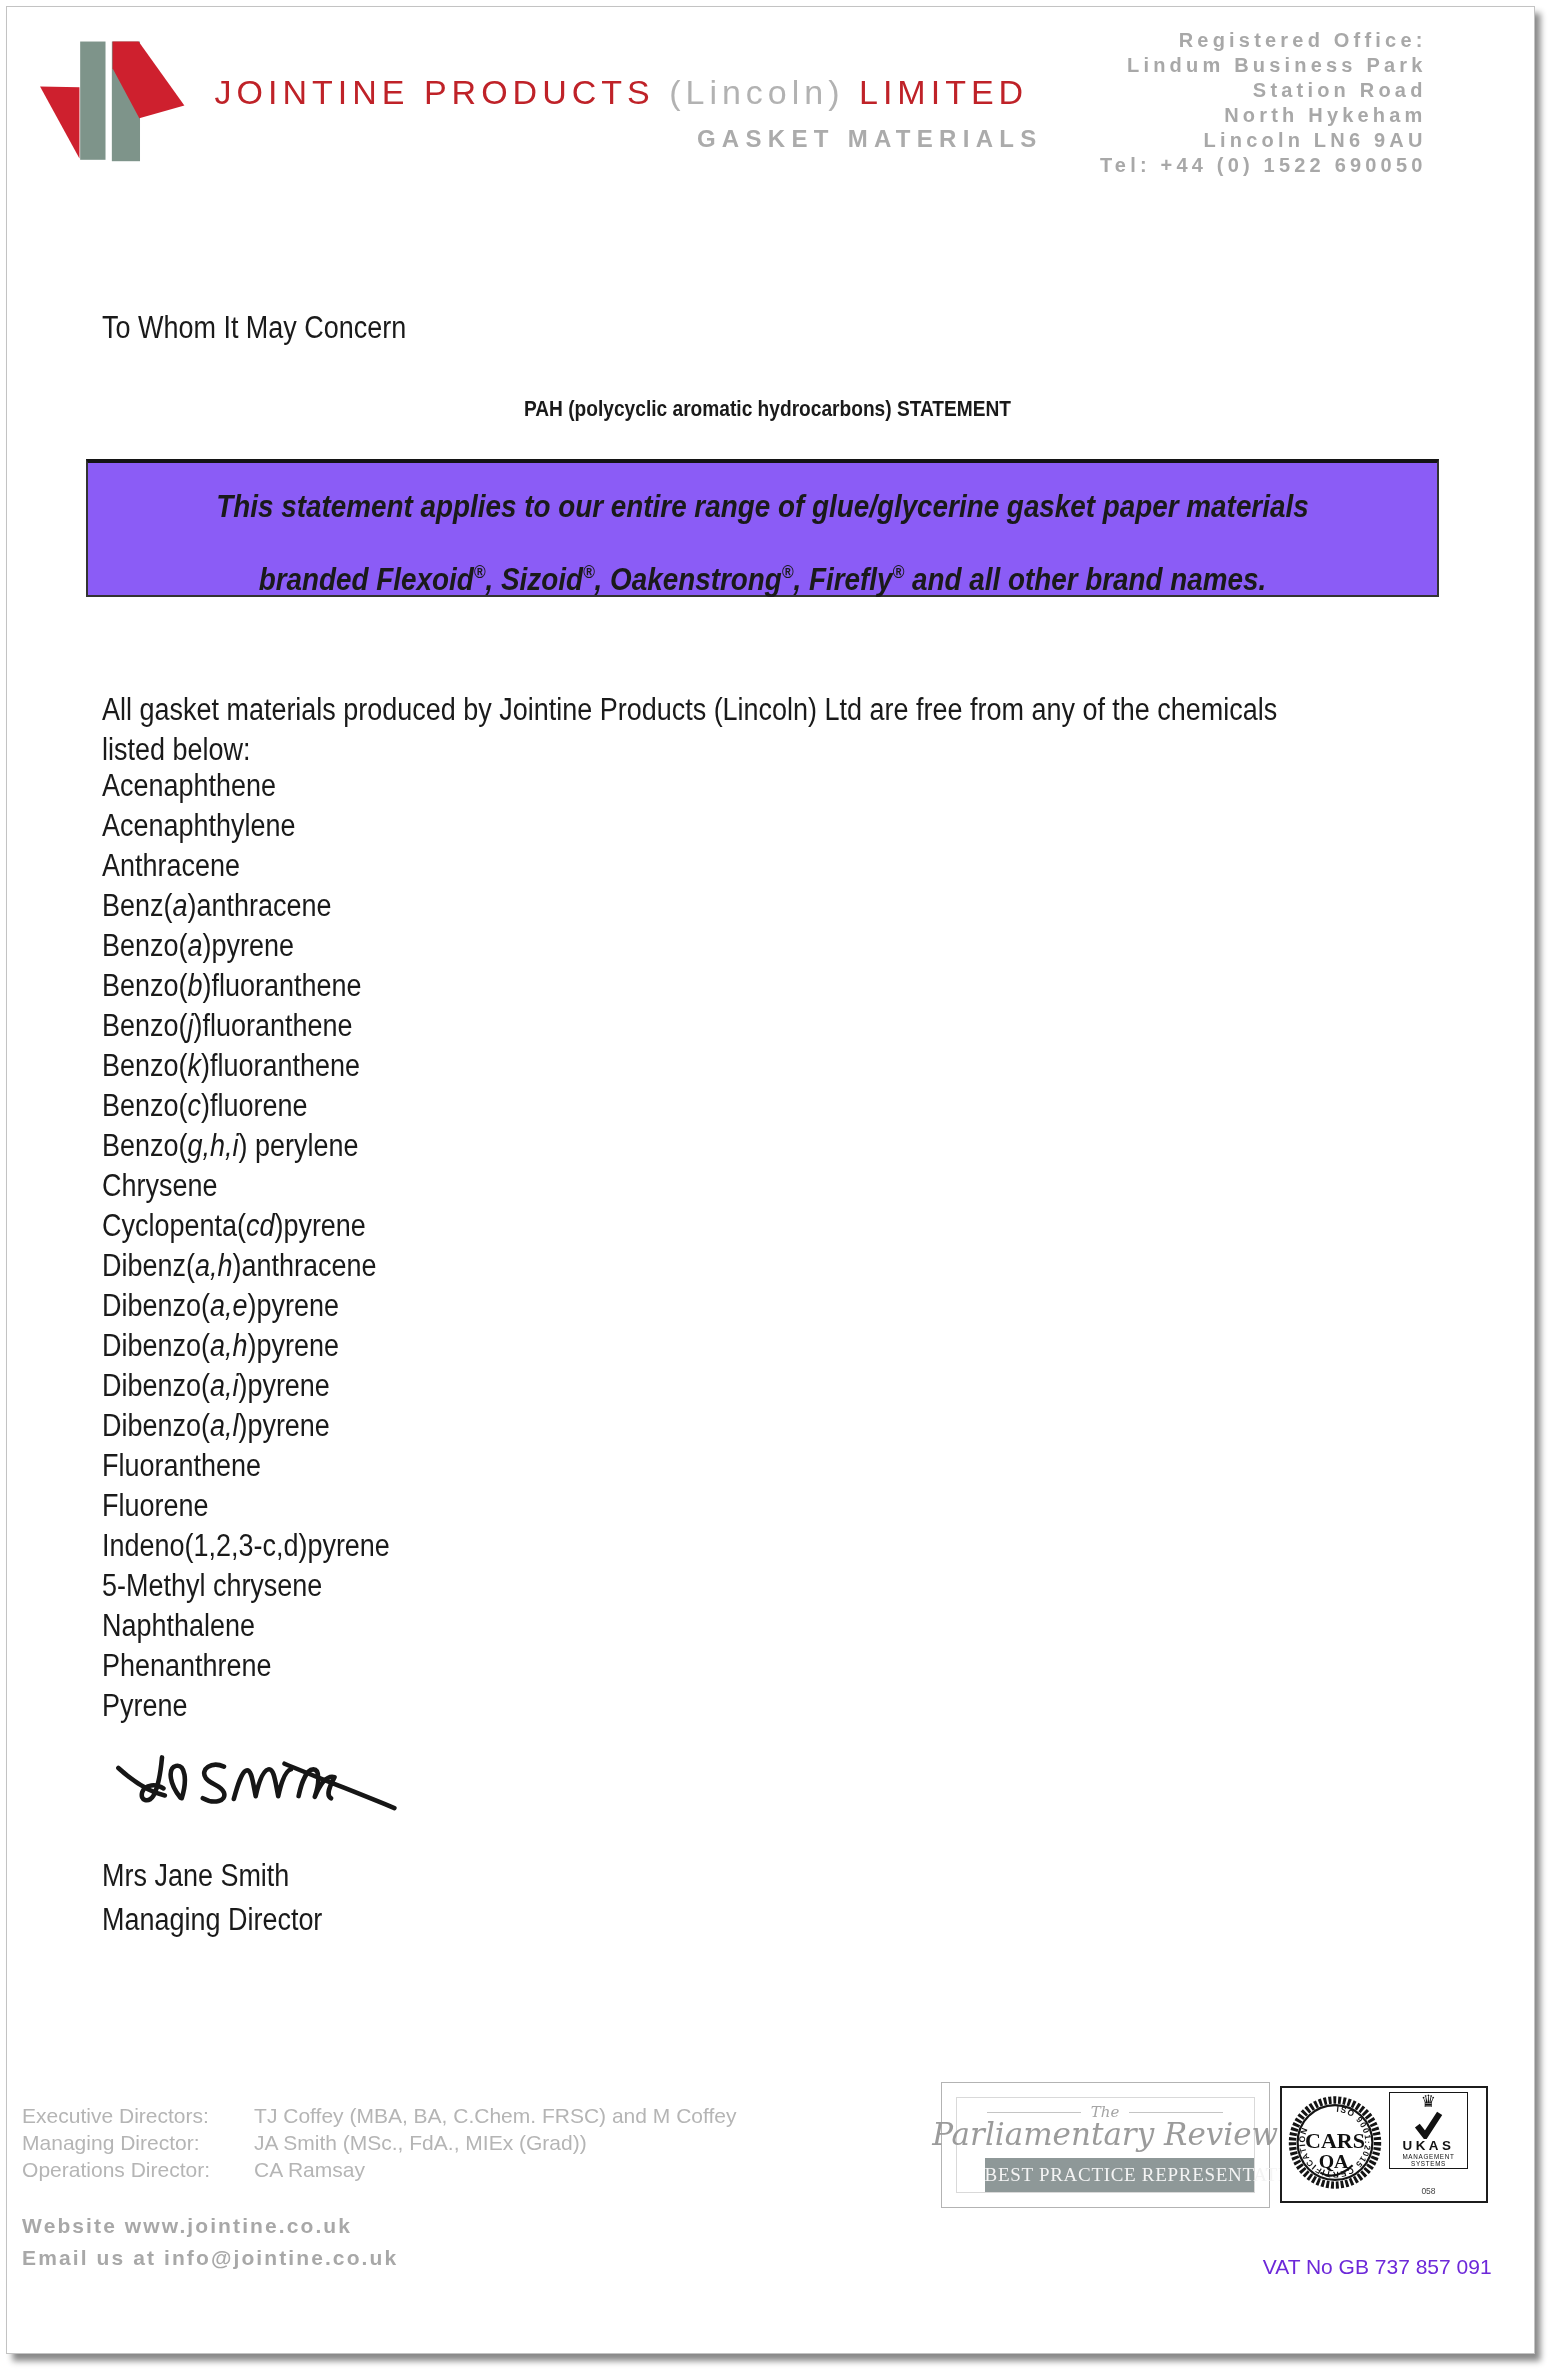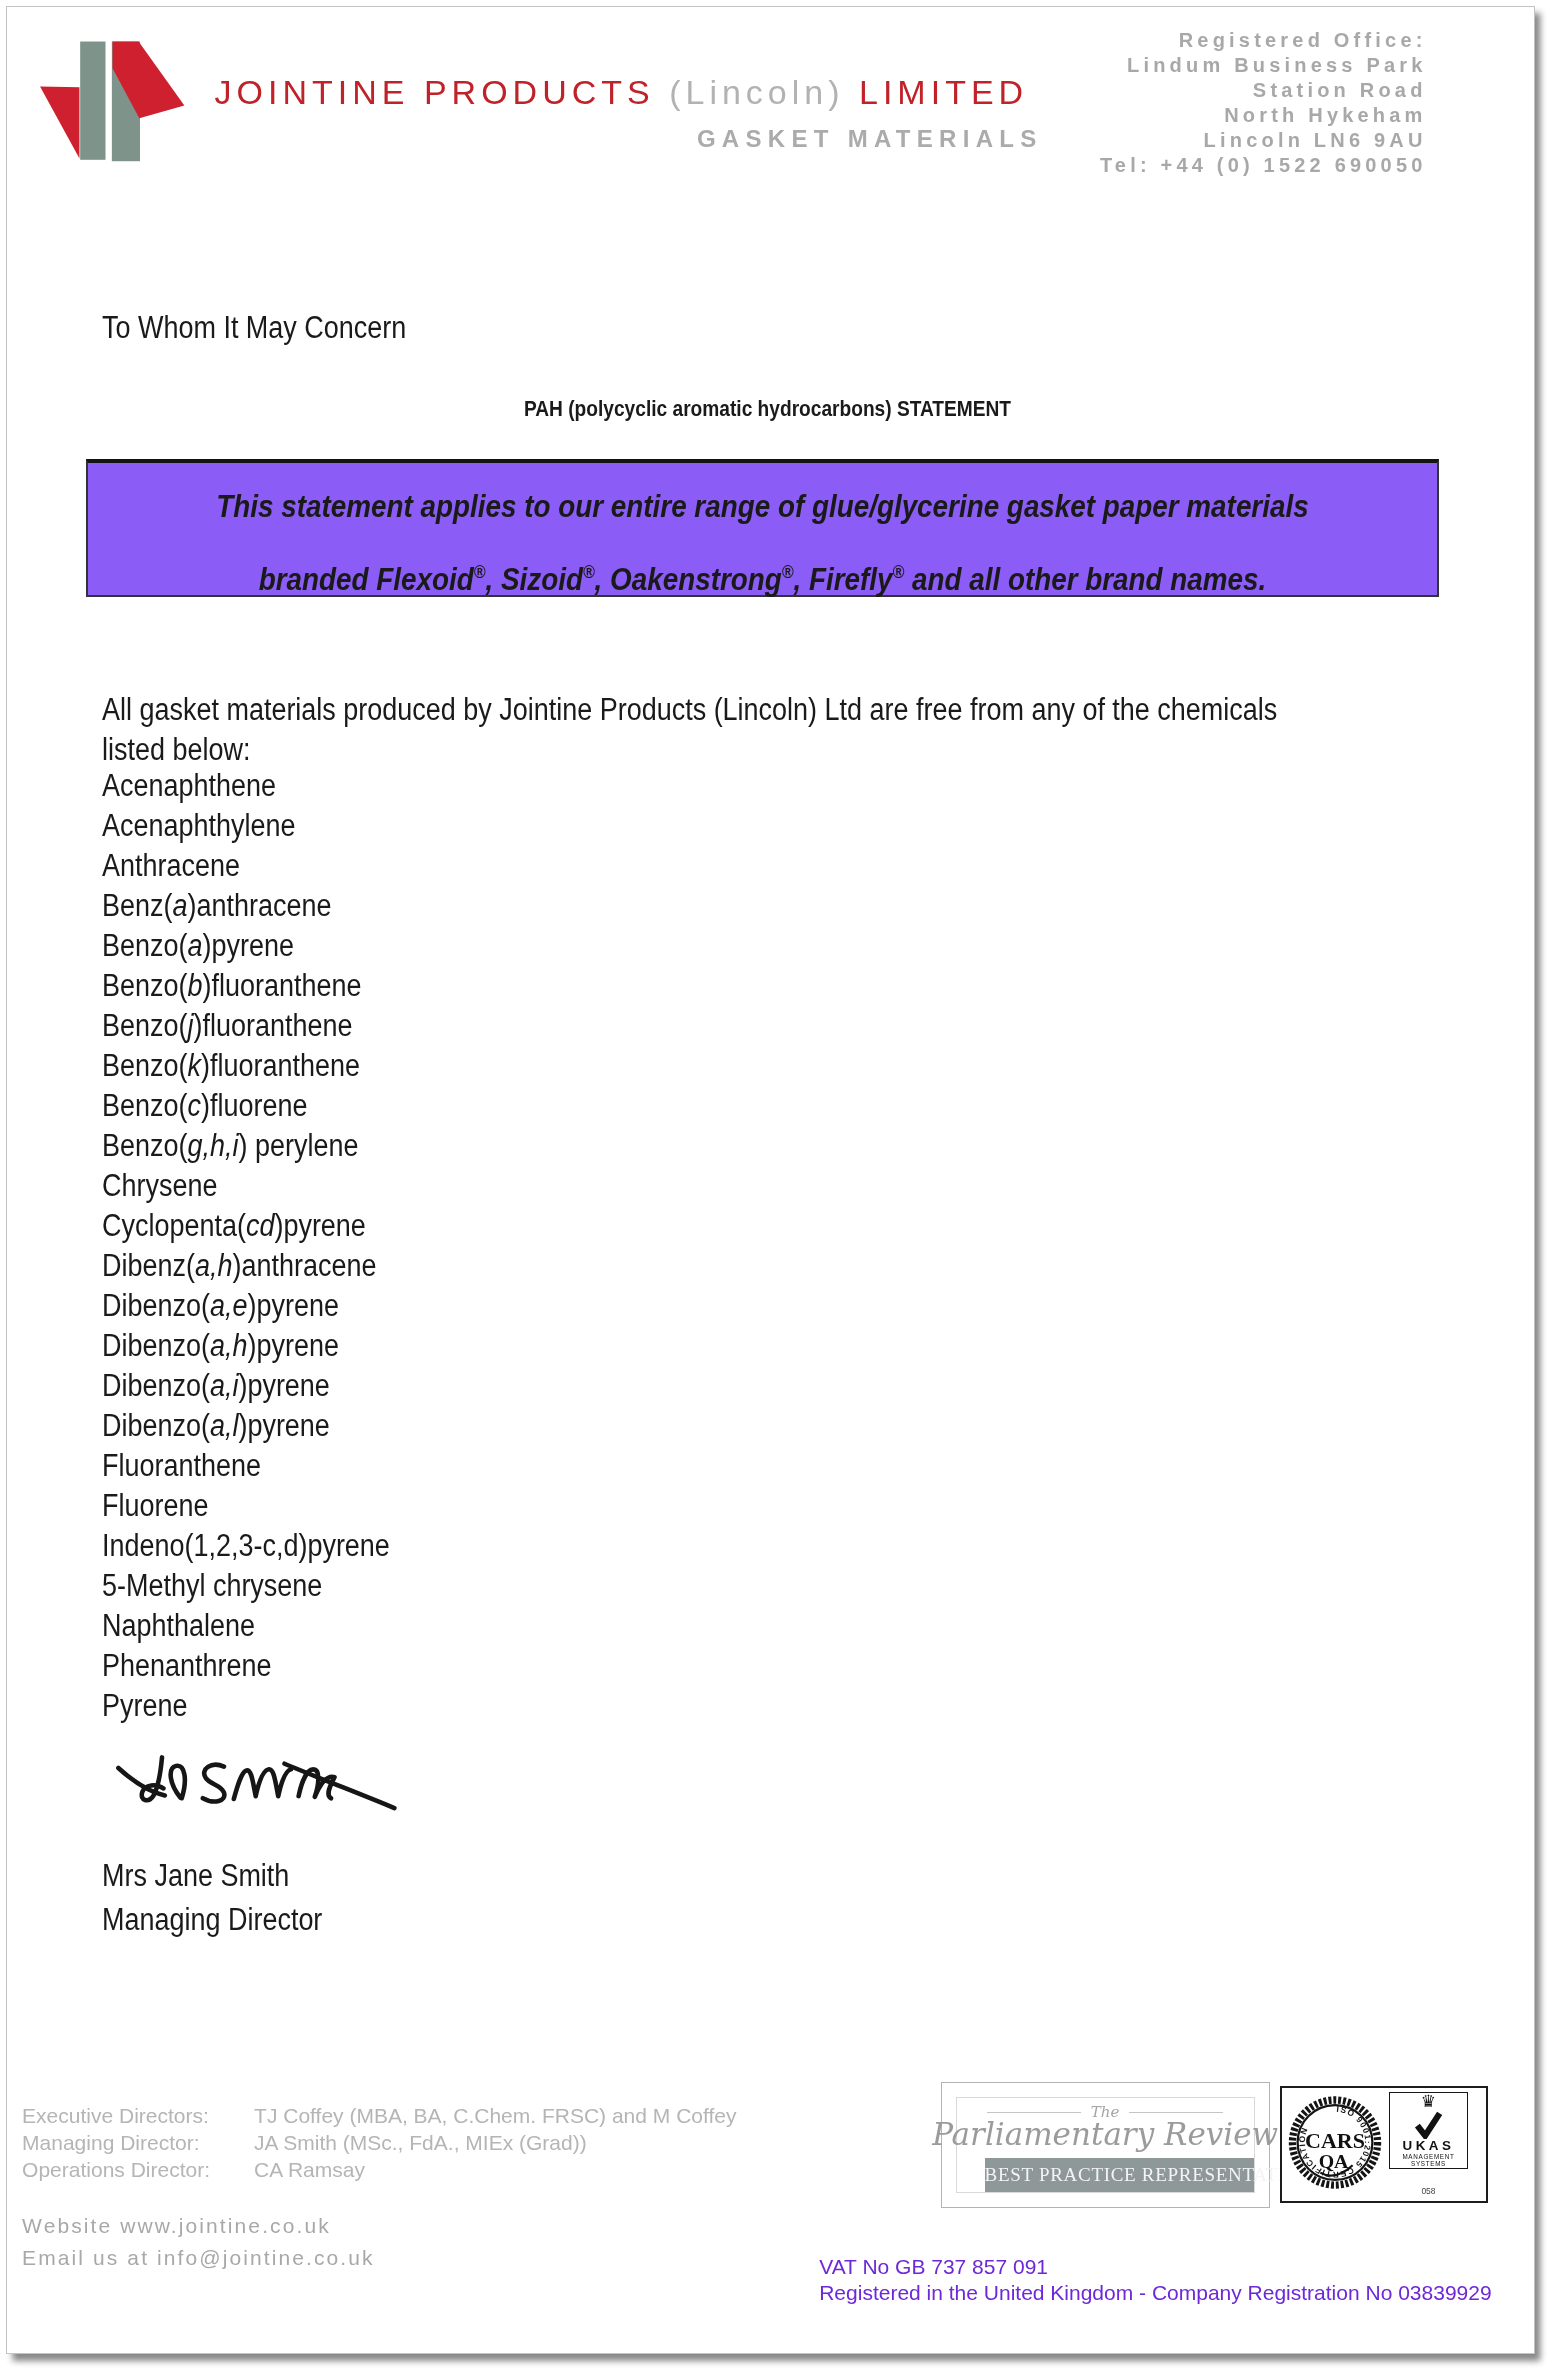--- a/index.html
+++ b/index.html
@@ -26,21 +26,21 @@
   .statement-lines{margin-top:11.3px;text-align:center;font-size:32px;font-weight:bold;font-style:italic;
                    line-height:65px;}
   .statement-lines sup{font-size:18.3px;}
   .intro{left:95px;top:683px;font-size:31px;line-height:40px;}
   .chem-list{left:95px;top:759px;font-size:31px;line-height:40px;}
   .signatory{left:95px;top:1847px;font-size:31px;line-height:44px;}
   .sig-svg{left:86px;top:1727px;}
   
   .directors{left:15.5px;top:2095px;font-size:21px;line-height:27px;color:#b5b5b5;white-space:nowrap;}
   .dir-label{display:inline-block;width:232px;}
-  .web-block{left:15.5px;top:2203px;font-size:21px;font-weight:normal;letter-spacing:2.1px;
+  .web-block{left:15.5px;top:2203px;font-size:21px;font-weight:bold;letter-spacing:2.1px;
              line-height:32px;color:#a8a8a8;white-space:nowrap;}
   .vat-block{right:42px;top:2247px;text-align:left;font-size:21px;line-height:26px;color:#6d28d9;white-space:nowrap;}
   
   .parl{left:934px;top:2075px;width:329px;height:126px;box-sizing:border-box;background:#fff;
         border:1.4px solid #b3b3b3;padding:14px;}
   .parl-inner{width:100%;height:100%;box-sizing:border-box;border:0.7px solid #d9d9d9;
               display:flex;flex-direction:column;}
   .parl-script{flex:1;display:flex;flex-direction:column;align-items:center;justify-content:center;
                color:#9b9b9b;font-family:"DejaVu Serif",serif;font-style:italic;}
   .parl-the{display:flex;align-items:center;width:86%;font-size:15px;color:#a5a5a5;}
@@ -162,21 +162,20 @@
       </div>
     </div>
 
     <div class="abs web-block">
       <div>Website www.jointine.co.uk</div>
       <div>Email us at info@jointine.co.uk</div>
     </div>
 
     <div class="abs vat-block">
       <div>VAT No GB 737 857 091</div>
-      <div>Registered in the United Kingdom - Company Registration No 03839929</div>
     </div>
 
     <div class="abs parl">
       <div class="parl-inner">
         <div class="parl-script">
           <div class="parl-the">The</div>
           <div class="parl-main">Parliamentary Review</div>
         </div>
         <div class="parl-band">BEST PRACTICE REPRESENTATIVE</div>
       </div>

